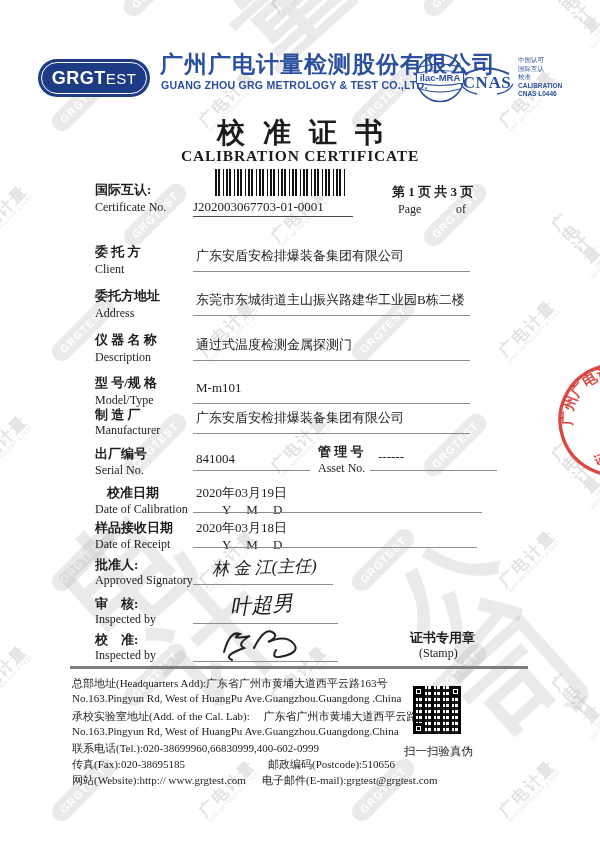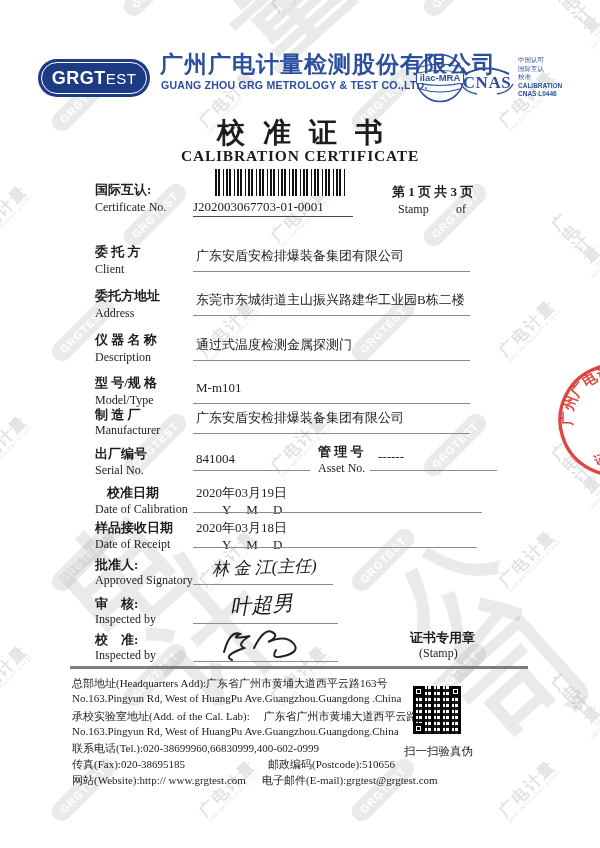--- a/index.html
+++ b/index.html
@@ -237,21 +237,21 @@
 
   <div class="abs title-cn">校准证书</div>
   <div class="abs title-en">CALIBRATION CERTIFICATE</div>
 
   <div class="abs zh" style="left:95px;top:181px">国际互认:</div>
   <div class="abs en" style="left:95px;top:200px">Certificate No.</div>
   <div class="abs barcode"></div>
   <div class="abs val" style="left:193px;top:199px;width:160px;text-align:left">J202003067703-01-0001</div>
   <div class="abs line" style="left:193px;top:216px;width:160px;background:#4a4a4a"></div>
   <div class="abs zh" style="left:392px;top:183px">第 1 页 共 3 页</div>
-  <div class="abs en" style="left:398px;top:202px">Stamp</div>
+  <div class="abs en" style="left:398px;top:202px">Page</div>
   <div class="abs en" style="left:456px;top:202px">of</div>
 
   <div class="abs zh" style="left:95px;top:243px">委 托 方</div>
   <div class="abs en" style="left:95px;top:262px">Client</div>
   <div class="abs val" style="left:196px;top:247px">广东安盾安检排爆装备集团有限公司</div>
   <div class="abs line" style="left:193px;top:271px;width:277px"></div>
 
   <div class="abs zh" style="left:95px;top:287px">委托方地址</div>
   <div class="abs en" style="left:95px;top:306px">Address</div>
   <div class="abs val" style="left:196px;top:291px">东莞市东城街道主山振兴路建华工业园B栋二楼</div>

